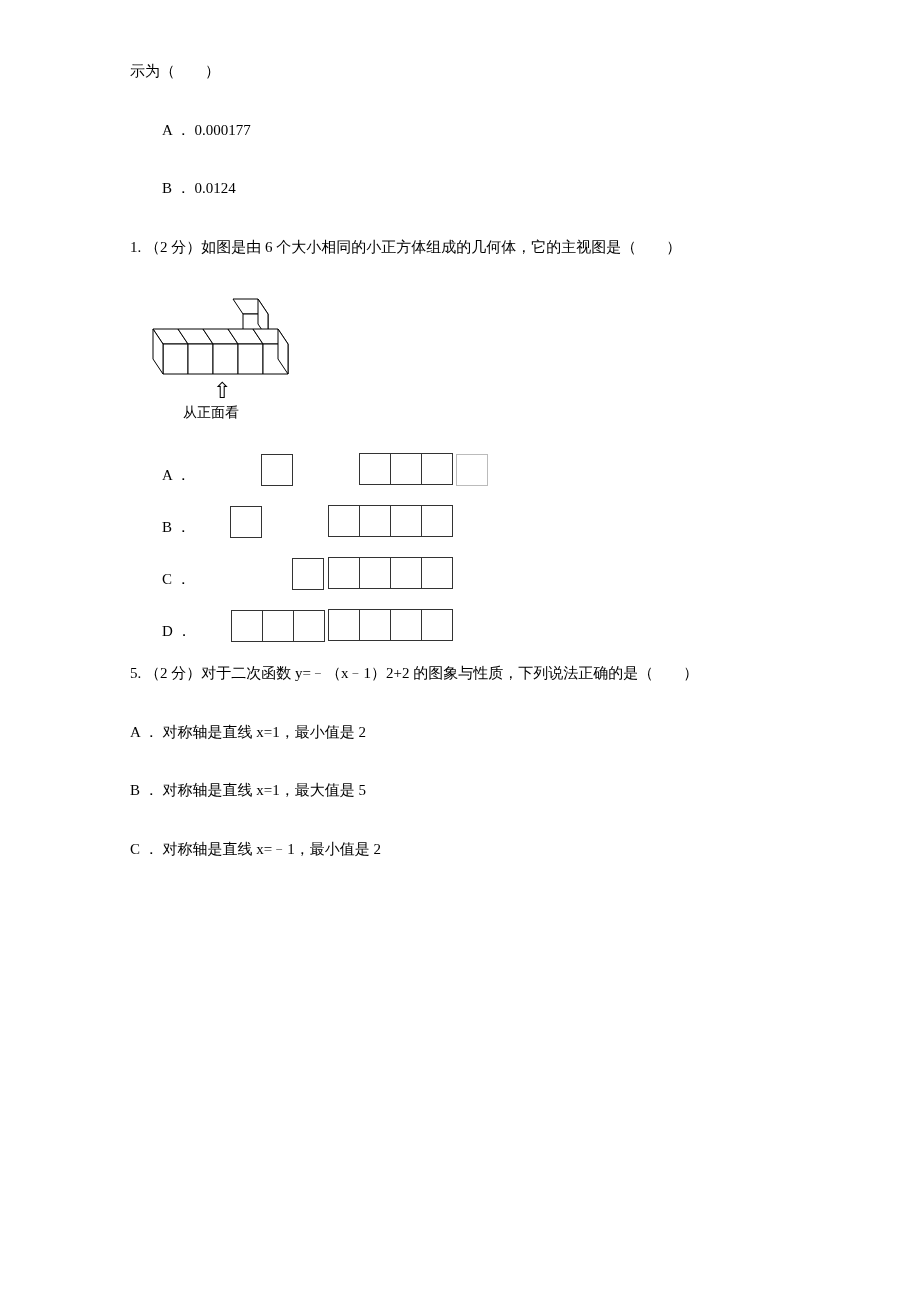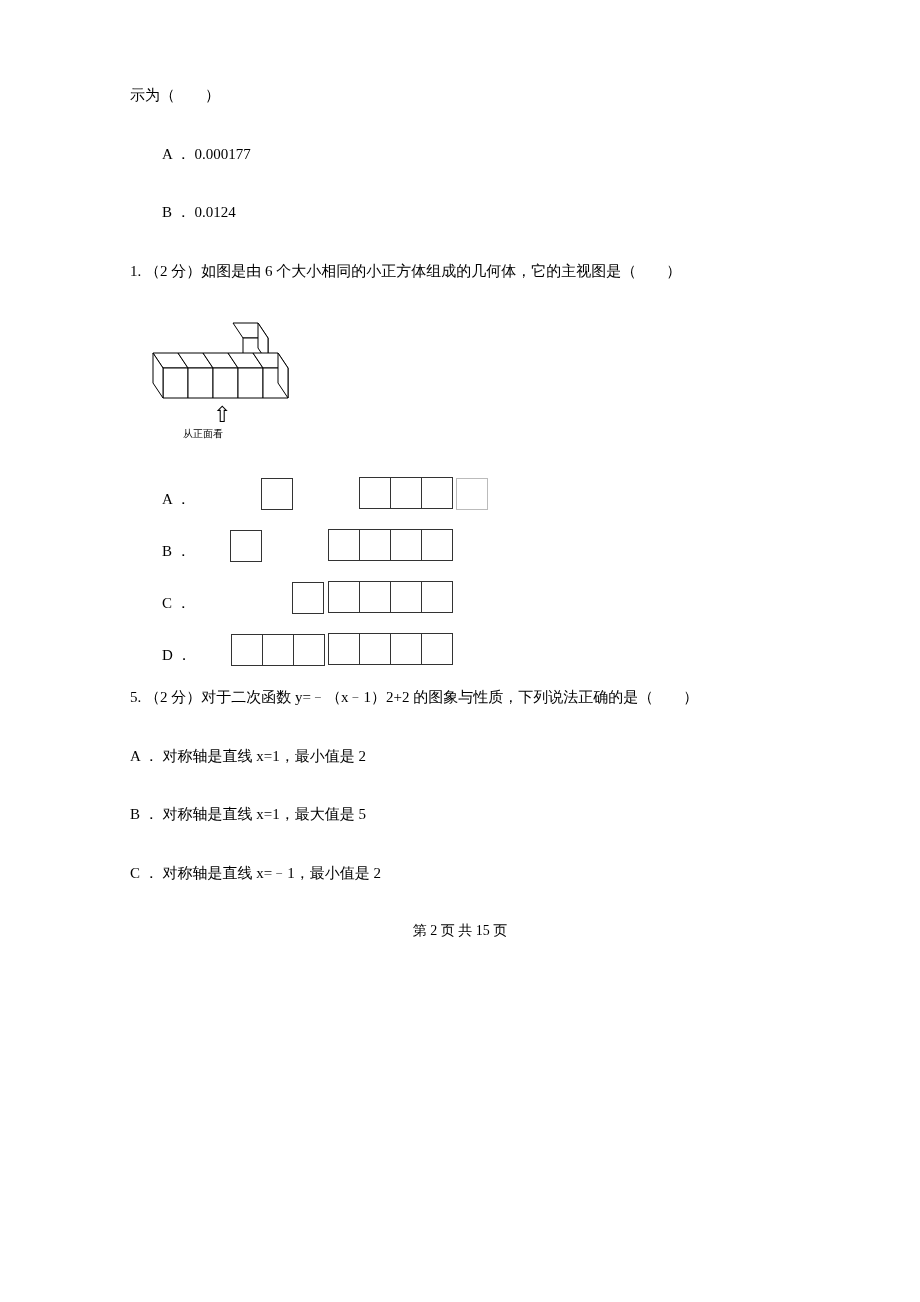--- a/index.html
+++ b/index.html
@@ -6,21 +6,21 @@
       margin: 0;
       padding: 0;
       font-family: "SimSun", "宋体", serif;
       font-size: 15px;
       color: #000;
       background: #fff;
       width: 920px;
       line-height: 1.5;
     }
     .page {
-      padding: 84px 130px 40px 130px;
+      padding: 60px 130px 40px 130px;
     }
     .line {
       margin-bottom: 36px;
     }
     .indent-1 {
       padding-left: 32px;
     }
     .option {
       margin-bottom: 20px;
       padding-left: 32px;
@@ -42,21 +42,21 @@
     
     .iso-wrap {
       position: relative;
       width: 160px;
       height: 130px;
     }
     .iso-caption {
       position: absolute;
       left: 45px;
       top: 108px;
-      font-size: 10px;
+      font-size: 14px;
       font-family: "SimSun","宋体",serif;
     }
     .iso-arrow {
       position: absolute;
       left: 75px;
       top: 86px;
       font-size: 22px;
       line-height: 1;
     }
     
@@ -178,14 +178,13 @@
       <span class="row"><span class="cell"></span><span class="cell"></span><span class="cell"></span><span class="cell"></span></span>
     </span>
   </div>
 
   <div class="line" style="">5.  （2 分）对于二次函数 y=﹣（x﹣1）2+2 的图象与性质，下列说法正确的是（　　）</div>
 
   <div class="line">A ． 对称轴是直线 x=1，最小值是 2</div>
   <div class="line">B ． 对称轴是直线 x=1，最大值是 5</div>
   <div class="line">C ． 对称轴是直线 x=﹣1，最小值是 2</div>
 
-  <div class="footer">第 2 页 共 15 页</div>
 </div>
 
 </body></html>

